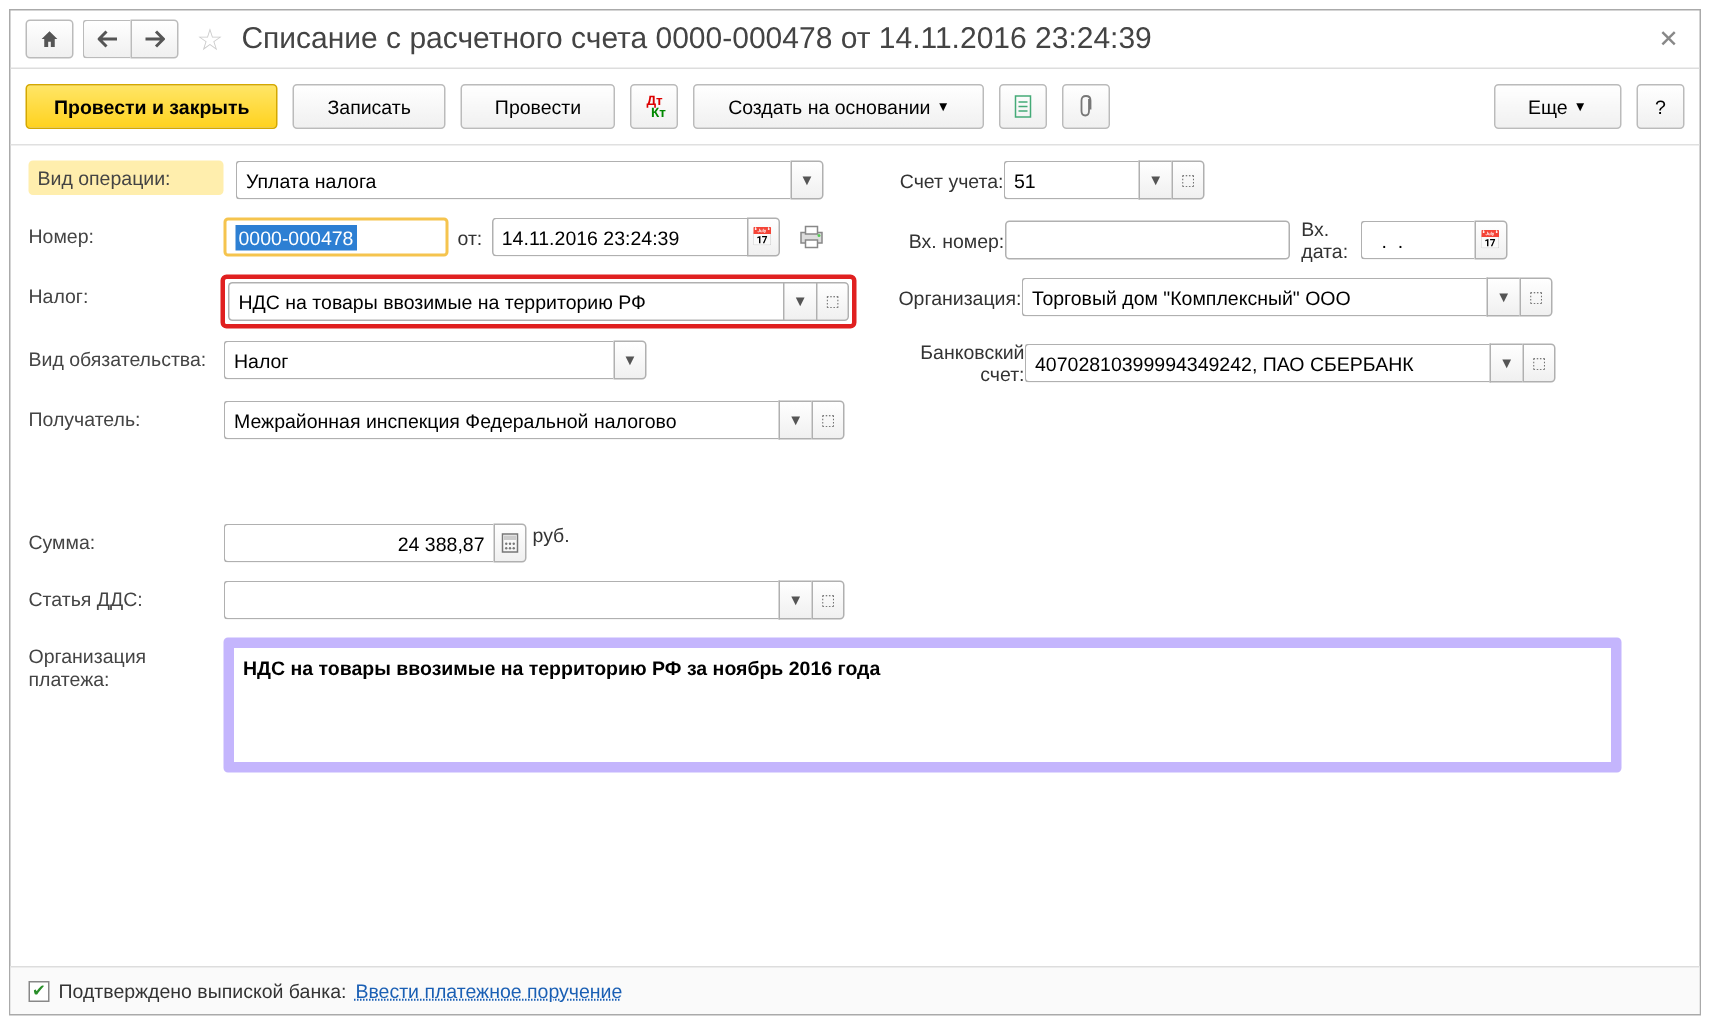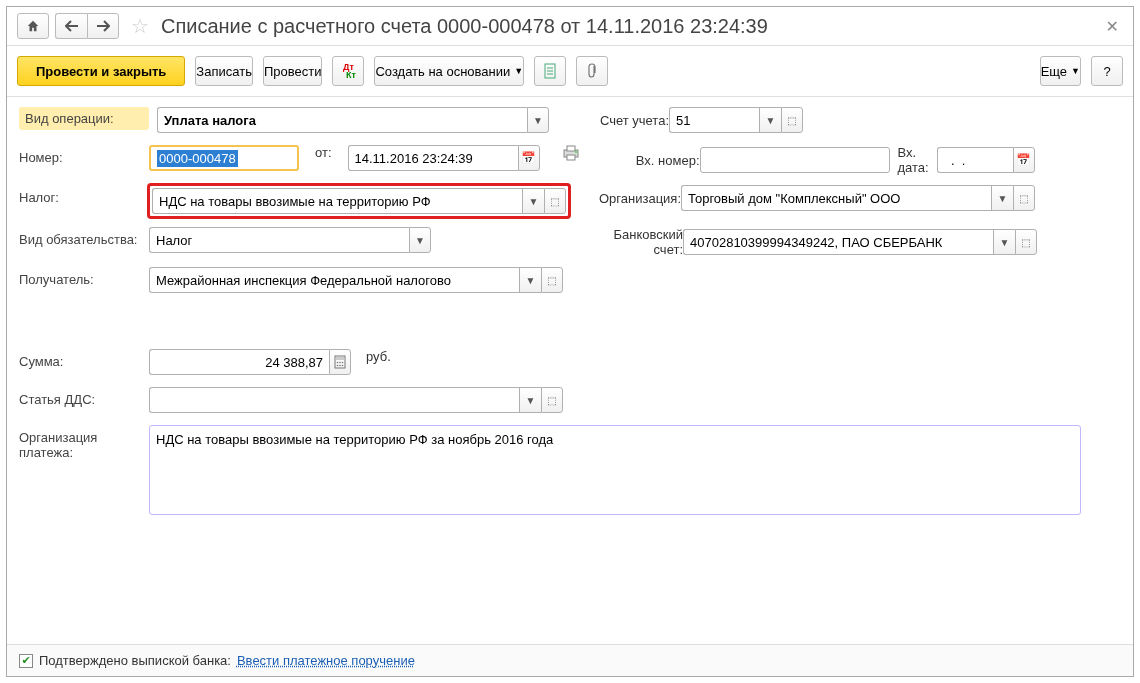--- a/index.html
+++ b/index.html
@@ -8,45 +8,45 @@
 .titlebar { display: flex; align-items: center; padding: 6px 10px; gap: 8px; border-bottom: 1px solid #ddd; }
 .nav-group { display: flex; gap: 6px; }
 .icon-btn { width: 32px; height: 26px; border: 1px solid #bbb; border-radius: 3px; background: linear-gradient(#fff,#f0f0f0); display: flex; align-items: center; justify-content: center; cursor: pointer; font-size: 14px; }
 .arrow-group { display: flex; }
 .arrow-group .icon-btn:first-child { border-radius: 3px 0 0 3px; border-right: none; }
 .arrow-group .icon-btn:last-child { border-radius: 0 3px 3px 0; }
 .star-icon { font-size: 20px; color: #ccc; cursor: pointer; margin: 0 4px; }
 .title-text { font-size: 20px; font-weight: normal; color: #444; flex: 1; }
 .close-x { font-size: 16px; color: #888; cursor: pointer; padding: 0 4px; }
 .toolbar { display: flex; align-items: center; padding: 10px 10px; gap: 10px; border-bottom: 1px solid #e0e0e0; }
-.btn { height: 30px; padding: 0 0; border: 1px solid #bbb; border-radius: 3px; background: linear-gradient(#fff,#f0f0f0); cursor: pointer; display: inline-flex; align-items: center; gap: 4px; font-size: 13px; }
+.btn { height: 30px; padding: 0 22px; border: 1px solid #bbb; border-radius: 3px; background: linear-gradient(#fff,#f0f0f0); cursor: pointer; display: inline-flex; align-items: center; gap: 4px; font-size: 13px; }
 .btn-primary { background: linear-gradient(#ffe566,#ffd21f); border-color: #d4a800; font-weight: bold; padding: 0 18px; }
 .btn-small { width: 32px; padding: 0; justify-content: center; }
 .toolbar-spacer { flex: 1; }
 .dtct { font-size: 9px; line-height: 8px; }
 .dtct .dt { color: #d00; font-weight: bold; }
 .dtct .ct { color: #080; font-weight: bold; }
 .form-area { padding: 10px 12px; }
 .form-row { display: flex; align-items: flex-start; margin-bottom: 10px; min-height: 28px; }
 .label-col { width: 130px; padding-top: 5px; color: #444; }
-.field-group { display: flex; align-items: flex-start; gap: 16px; }
+.field-group { display: flex; align-items: center; gap: 6px; }
 .right-col { display: flex; align-items: center; margin-left: 20px; }
 .right-label { width: 100px; padding-top: 0; text-align: right; }
 .input { height: 26px; border: 1px solid #b0b0b0; border-radius: 3px; padding: 0 6px; background: #fff; font-size: 13px; outline: none; }
 .input-combo { display: flex; align-items: center; }
 .input-combo .input { border-radius: 3px 0 0 3px; border-right: none; }
 .combo-btn { width: 22px; height: 26px; border: 1px solid #b0b0b0; background: linear-gradient(#fff,#f0f0f0); cursor: pointer; display: flex; align-items: center; justify-content: center; font-size: 10px; color: #555; }
 .combo-btn:not(:last-child){ border-right: none; }
 .combo-btn:last-child { border-radius: 0 3px 3px 0; }
 .highlight-yellow { background: #ffeead; padding: 4px 6px; border-radius: 3px; margin-right: 8px; }
 .highlight-yellow-border { border: 2px solid #f5c44e !important; }
 .selected-text { background: #2d7fd3; color: #fff; padding: 1px 2px; }
 .highlight-red { border: 3px solid #e02020 !important; border-radius: 4px; padding: 2px; margin: -2px; }
 .link { color: #1a5fb4; text-decoration: underline dotted; cursor: pointer; }
-.textarea { width: 932px; height: 90px; border: 1px solid #c4b5fd; border-radius: 3px; padding: 6px; font-size: 13px; resize: none; font-family: Arial; }
+.textarea { width: 932px; height: 90px; border: 7px solid #c4b5fd; border-radius: 3px; padding: 6px; font-size: 13px; resize: none; font-family: Arial; font-weight: bold; }
 .footer { position: absolute; bottom: 0; left: 0; right: 0; padding: 8px 12px; border-top: 1px solid #ddd; background: #fafafa; display: flex; align-items: center; gap: 6px; }
 .checkbox { width: 14px; height: 14px; border: 1px solid #888; display: inline-flex; align-items: center; justify-content: center; font-size: 11px; color: #2a8f2a; background: #fff; }
 .cal-icon { font-size: 12px; }
 .watermark { position: absolute; top: 320px; left: 450px; font-size: 26px; color: rgba(150,150,150,0.25); font-weight: bold; pointer-events: none; letter-spacing: 2px; }
 .watermark-sub { display:block; font-size: 9px; letter-spacing: 1px; text-align:center; }
 svg { display: block; }
 </style>
 </head>
 <body>
 
@@ -107,21 +107,21 @@
       <span style="font-size:9px;">▼</span>
     </button>
     <button class="btn btn-small">?</button>
   </div>
 
   <div class="form-area">
 
     <div class="form-row">
       <div class="label-col highlight-yellow">Вид операции:</div>
       <div class="input-combo">
-        <input class="input" style="width: 370px; font-weight: bold;" value="Уплата налога">
+        <input class="input" style="width: 370px;" value="Уплата налога">
         <div class="combo-btn">▼</div>
       </div>
       <div class="right-col">
         <div class="right-label">Счет учета:</div>
         <div class="input-combo">
           <input class="input" style="width: 90px;" value="51">
           <div class="combo-btn">▼</div>
           <div class="combo-btn">⬚</div>
         </div>
       </div>
@@ -216,21 +216,21 @@
               <rect x="2" y="2" width="8" height="3" fill="#ccc"></rect>
               <circle cx="3.5" cy="7.5" r="0.8" fill="#777"></circle>
               <circle cx="6" cy="7.5" r="0.8" fill="#777"></circle>
               <circle cx="8.5" cy="7.5" r="0.8" fill="#777"></circle>
               <circle cx="3.5" cy="10.5" r="0.8" fill="#777"></circle>
               <circle cx="6" cy="10.5" r="0.8" fill="#777"></circle>
               <circle cx="8.5" cy="10.5" r="0.8" fill="#777"></circle>
             </svg>
         </div>
       </div>
-      <span style="margin-left:15px;">руб.</span>
+      <span style="margin-left:4px;">руб.</span>
     </div>
 
     <div class="form-row">
       <div class="label-col">Статья ДДС:</div>
       <div class="input-combo">
         <input class="input" style="width: 370px;" value="">
         <div class="combo-btn">▼</div>
         <div class="combo-btn">⬚</div>
       </div>
     </div>

